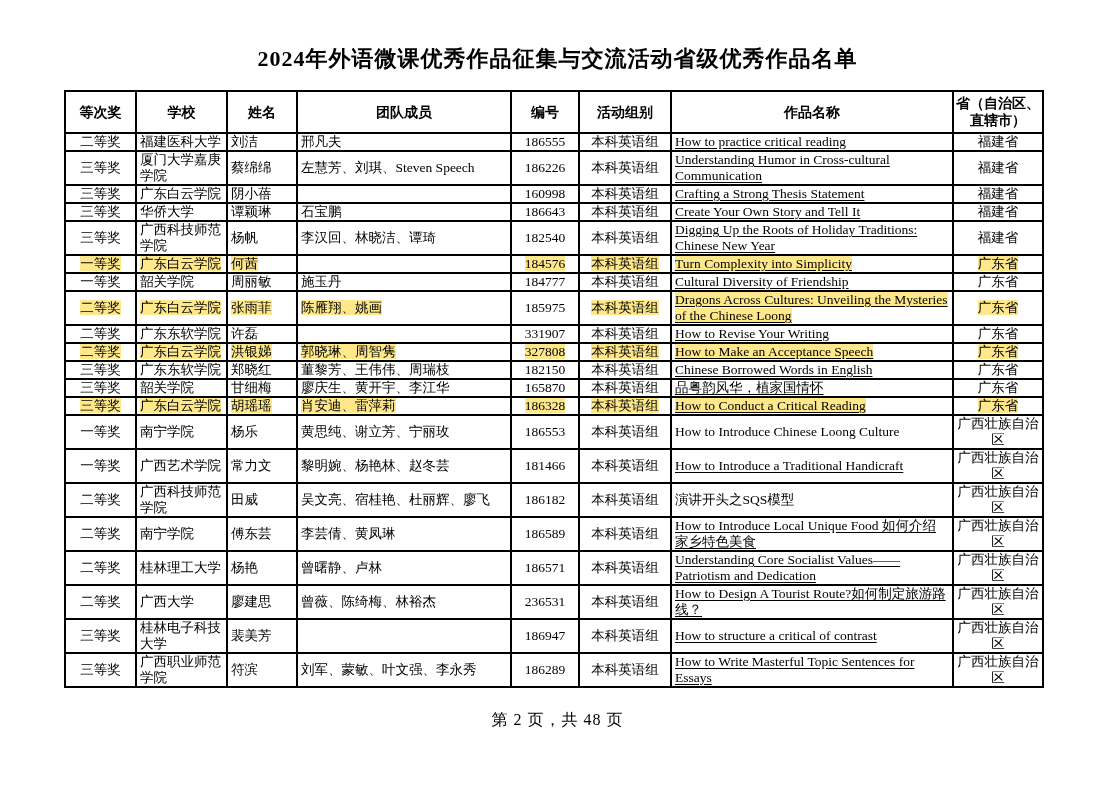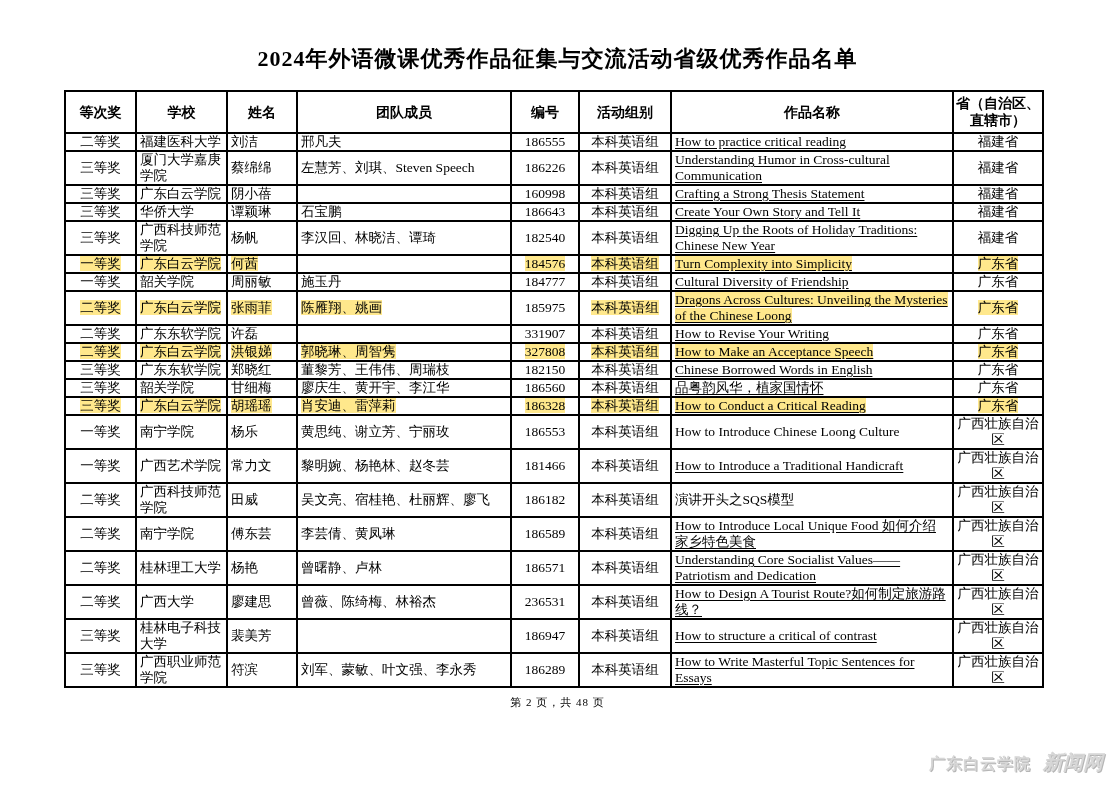--- a/index.html
+++ b/index.html
@@ -47,23 +47,23 @@
     padding: 0 3px;
   }
   td.c-center { text-align: center; }
   td.c-left   { text-align: left; }
   td.title-cell { font-size: 13px; }
 
   .hl { background: var(--hl, #ffe88c); }
   .u  { text-decoration: underline; text-underline-offset: 2px; text-align: right; }
 
   .footer-line {
-    margin-top: 7px;
+    margin-top: 22px;
     text-align: center;
-    font-size: 11px;
+    font-size: 16px;
     letter-spacing: 1px;
   }
 
   .watermark {
     position: absolute;
     right: 12px;
     bottom: 12px;
     white-space: nowrap;
     color: #d7d7d7;
     text-shadow: 1px 1px 0 #b5b5b5, -1px -1px 0 #ffffff;
@@ -220,21 +220,21 @@
           <td class="c-center"><span>182150</span></td>
           <td class="c-center"><span>本科英语组</span></td>
           <td class="c-left title-cell"><span class="u">Chinese Borrowed Words in English</span></td>
           <td class="c-center"><span>广东省</span></td>
         </tr>
         <tr>
           <td class="c-center"><span>三等奖</span></td>
           <td class="c-left"><span>韶关学院</span></td>
           <td class="c-left"><span>甘细梅</span></td>
           <td class="c-left"><span>廖庆生、黄开宇、李江华</span></td>
-          <td class="c-center"><span>186560</span></td>
+          <td class="c-center"><span>165870</span></td>
           <td class="c-center"><span>本科英语组</span></td>
           <td class="c-left title-cell"><span class="u">品粤韵风华，植家国情怀</span></td>
           <td class="c-center"><span>广东省</span></td>
         </tr>
         <tr>
           <td class="c-center"><span class="hl">三等奖</span></td>
           <td class="c-left"><span class="hl">广东白云学院</span></td>
           <td class="c-left"><span class="hl">胡瑶瑶</span></td>
           <td class="c-left"><span class="hl">肖安迪、雷萍莉</span></td>
           <td class="c-center"><span class="hl">186328</span></td>
@@ -320,18 +320,14 @@
           <td class="c-center"><span>186289</span></td>
           <td class="c-center"><span>本科英语组</span></td>
           <td class="c-left title-cell"><span class="u">How to Write Masterful Topic Sentences for Essays</span></td>
           <td class="c-center"><span>广西壮族自治区</span></td>
         </tr>
       </tbody>
   </table>
 
   <div class="footer-line">第 2 页，共 48 页</div>
 
-  <div class="watermark">
-    <span class="wm-1">广东白云学院</span>
-    <span class="wm-2">新闻网</span>
-  </div>
 
 </div>
 
 </body></html>

